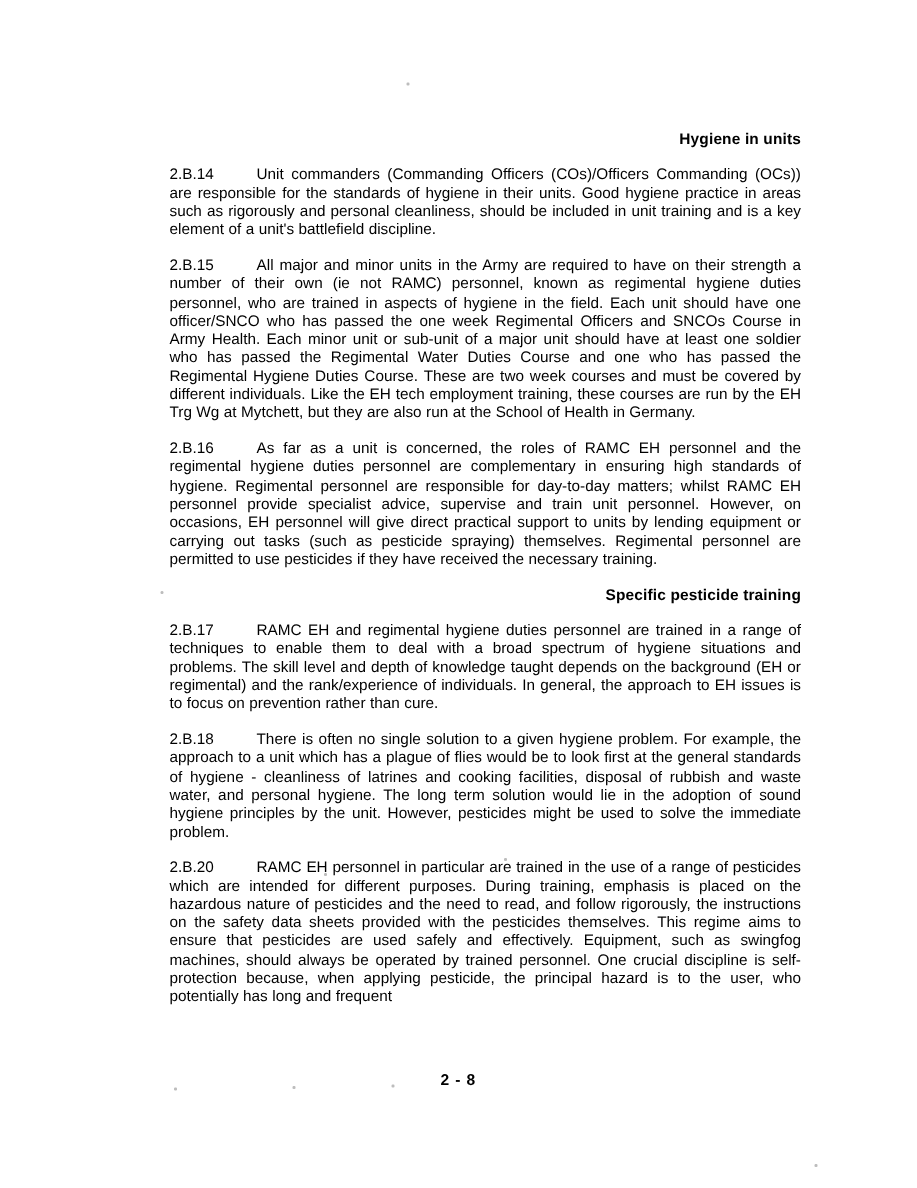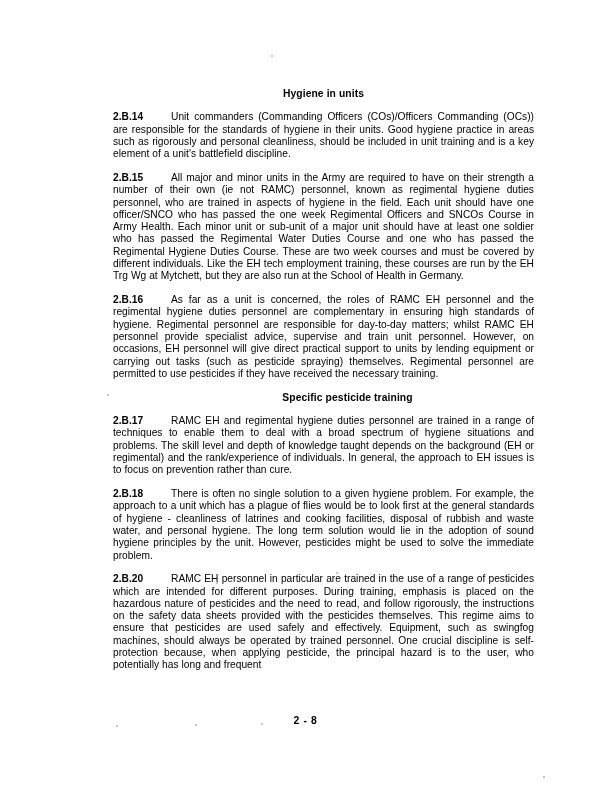--- a/index.html
+++ b/index.html
@@ -34,39 +34,38 @@
     top: 88px;
     width: 421px;
   }
 
   .heading {
     font-size: 10.3px;
     font-weight: bold;
     line-height: 12.3px;
     letter-spacing: 0.1px;
     margin: 0 0 11px 0;
-    text-align: center;
+    text-align: right;
   }
 
   .para {
     font-size: 10.2px;
     line-height: 12.3px;
     text-align: justify;
     text-justify: inter-word;
     margin: 0 0 11.5px 0;
     letter-spacing: 0.02px;
     word-spacing: 0.1px;
   }
   .para:last-child { margin-bottom: 0; }
 
   .para .num {
     display: inline-block;
     width: 58px;
     white-space: nowrap;
-    font-weight: bold;
   }
 
   
   .gap-before-heading { margin-top: 1px; margin-left: 48px; }
 
   #page-number {
     position: absolute;
     left: 0;
     top: 715px;
     width: 611px;

